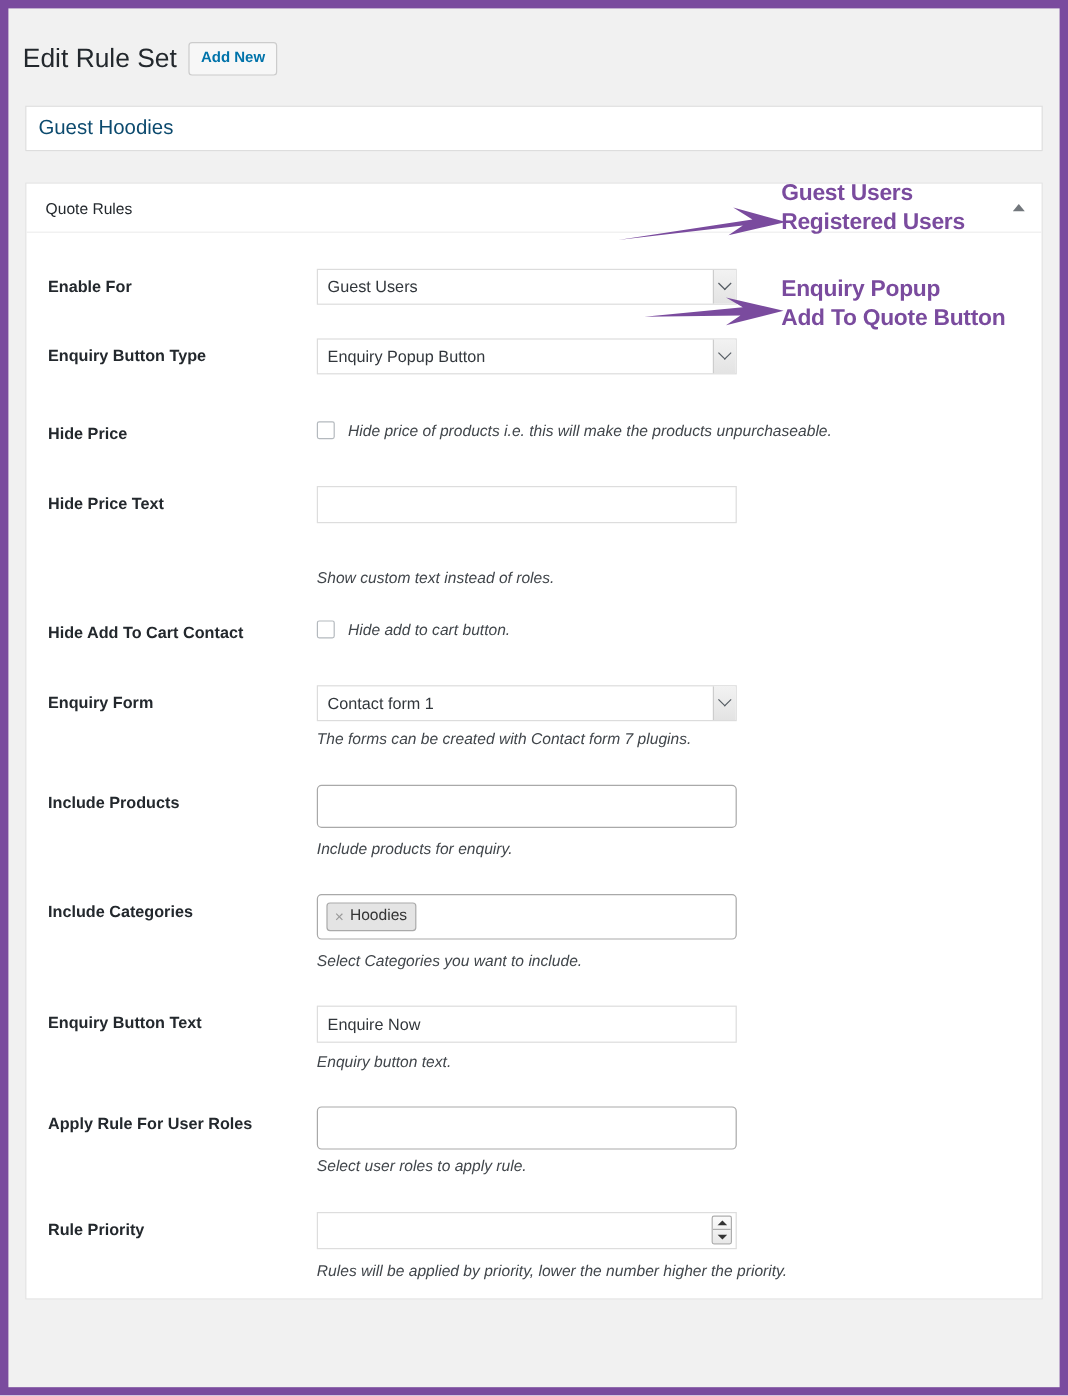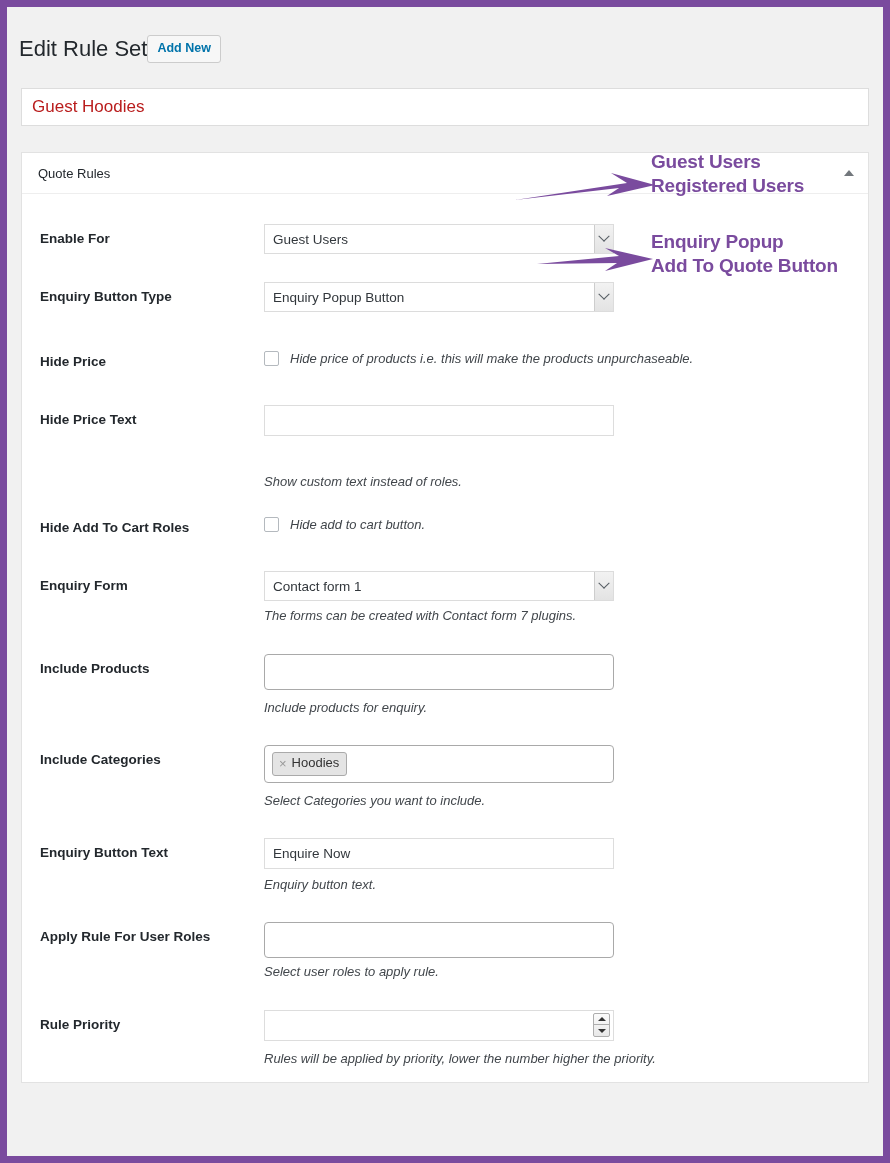--- a/index.html
+++ b/index.html
@@ -22,20 +22,21 @@
   .inner {
     position: relative;
     width: 100%; height: 100%;
     padding: 0;
   }
 
   
   .page-head {
     display: flex;
     align-items: center;
+    gap: 10px;
     padding: 13px 0 6px 12px;
   }
   .page-title {
     font-size: 22px;
     font-weight: 400;
     color: #23282d;
     line-height: 1.3;
     white-space: nowrap;
   }
   .add-new-btn {
@@ -54,21 +55,21 @@
 
   
   .title-input-wrap { padding: 4px 14px 0 14px; }
   .title-input {
     display: block;
     width: 100%;
     height: 38px;
     padding: 3px 10px;
     font-family: "Liberation Sans", sans-serif;
     font-size: 17px;
-    color: #b91c1c;
+    color: #0c4a6e;
     background: #ffffff;
     border: 1px solid #dddddd;
     outline: none;
   }
 
   
   .metabox {
     margin: 26px 14px 0 14px;
     background: #ffffff;
     border: 1px solid #e2e2e2;
@@ -333,21 +334,21 @@
 
         <div class="field-row" style="padding-top:32px;">
           <div class="field-label">Hide Price Text</div>
           <div class="field-control">
             <input class="text-input" type="text" value="" style="">
             <p class="desc" style="margin-top:36px;">Show custom text instead of roles.</p>
           </div>
         </div>
 
         <div class="field-row" style="padding-top:22px;">
-          <div class="field-label">Hide Add To Cart Roles</div>
+          <div class="field-label">Hide Add To Cart Contact</div>
           <div class="field-control">
             <div class="check-line">
               <span class="checkbox"></span>
               <span class="check-label">Hide add to cart button.</span>
             </div>
           </div>
         </div>
 
         <div class="field-row" style="padding-top:32px;">
           <div class="field-label">Enquiry Form</div>

